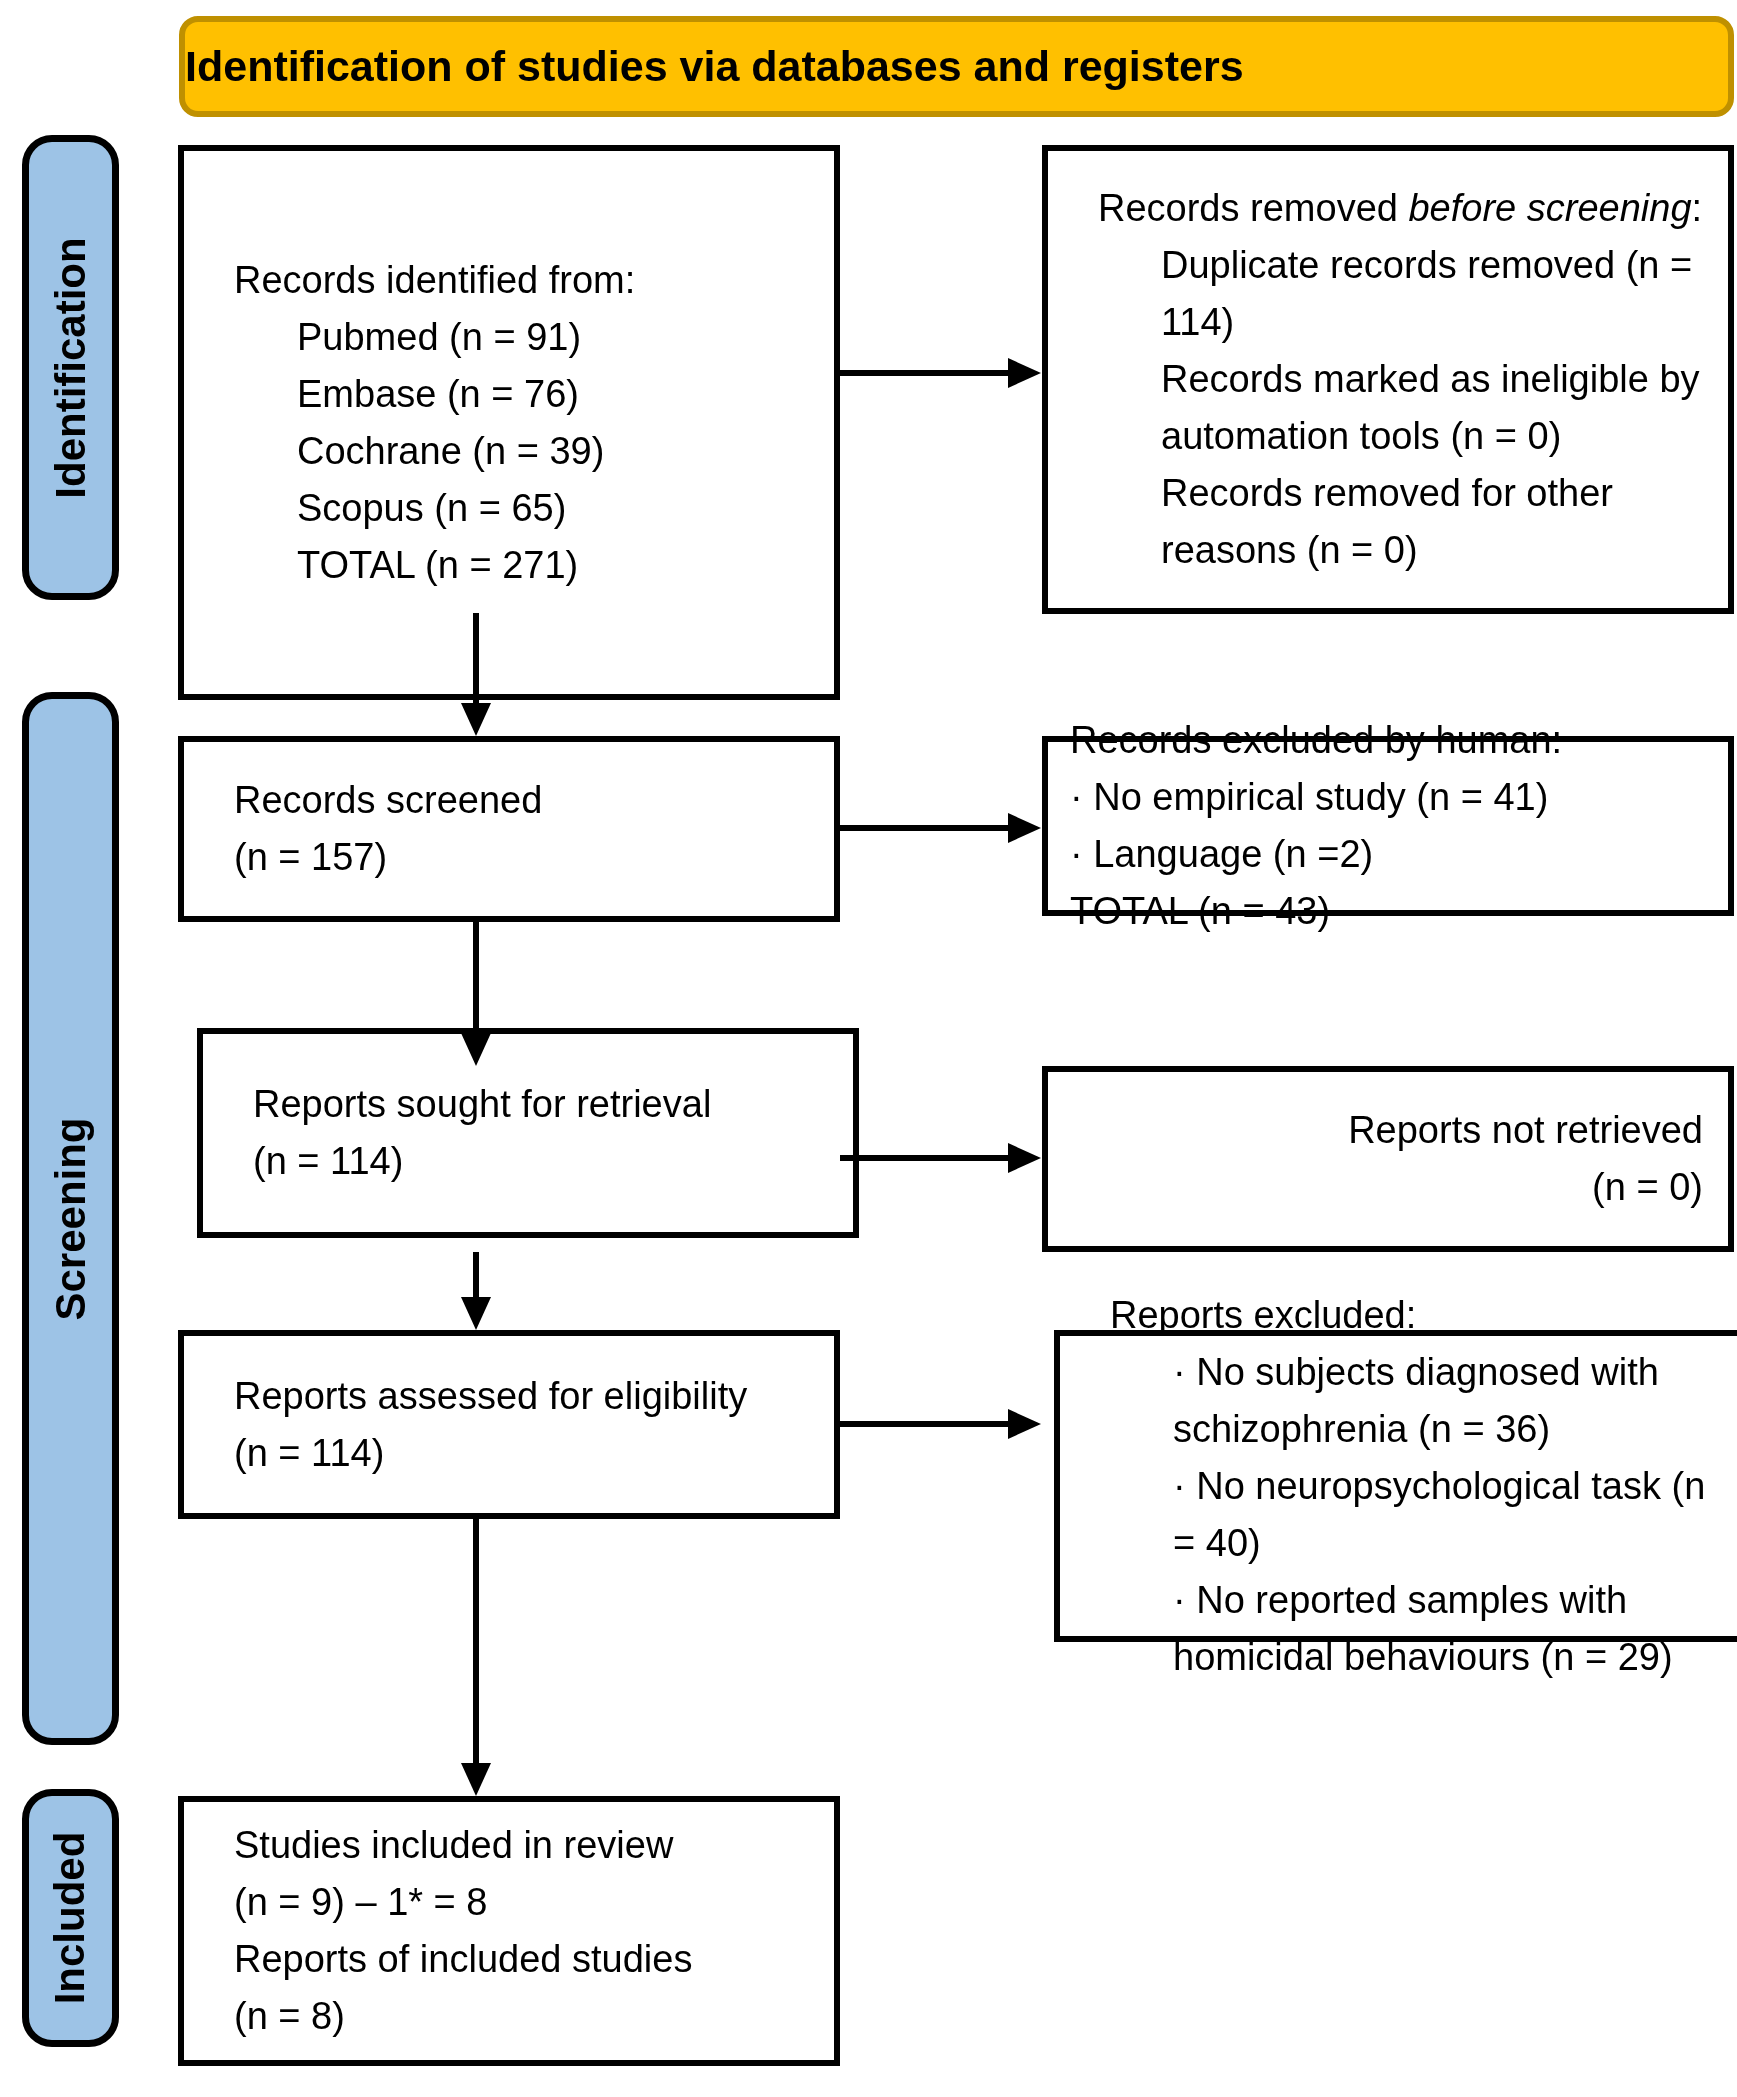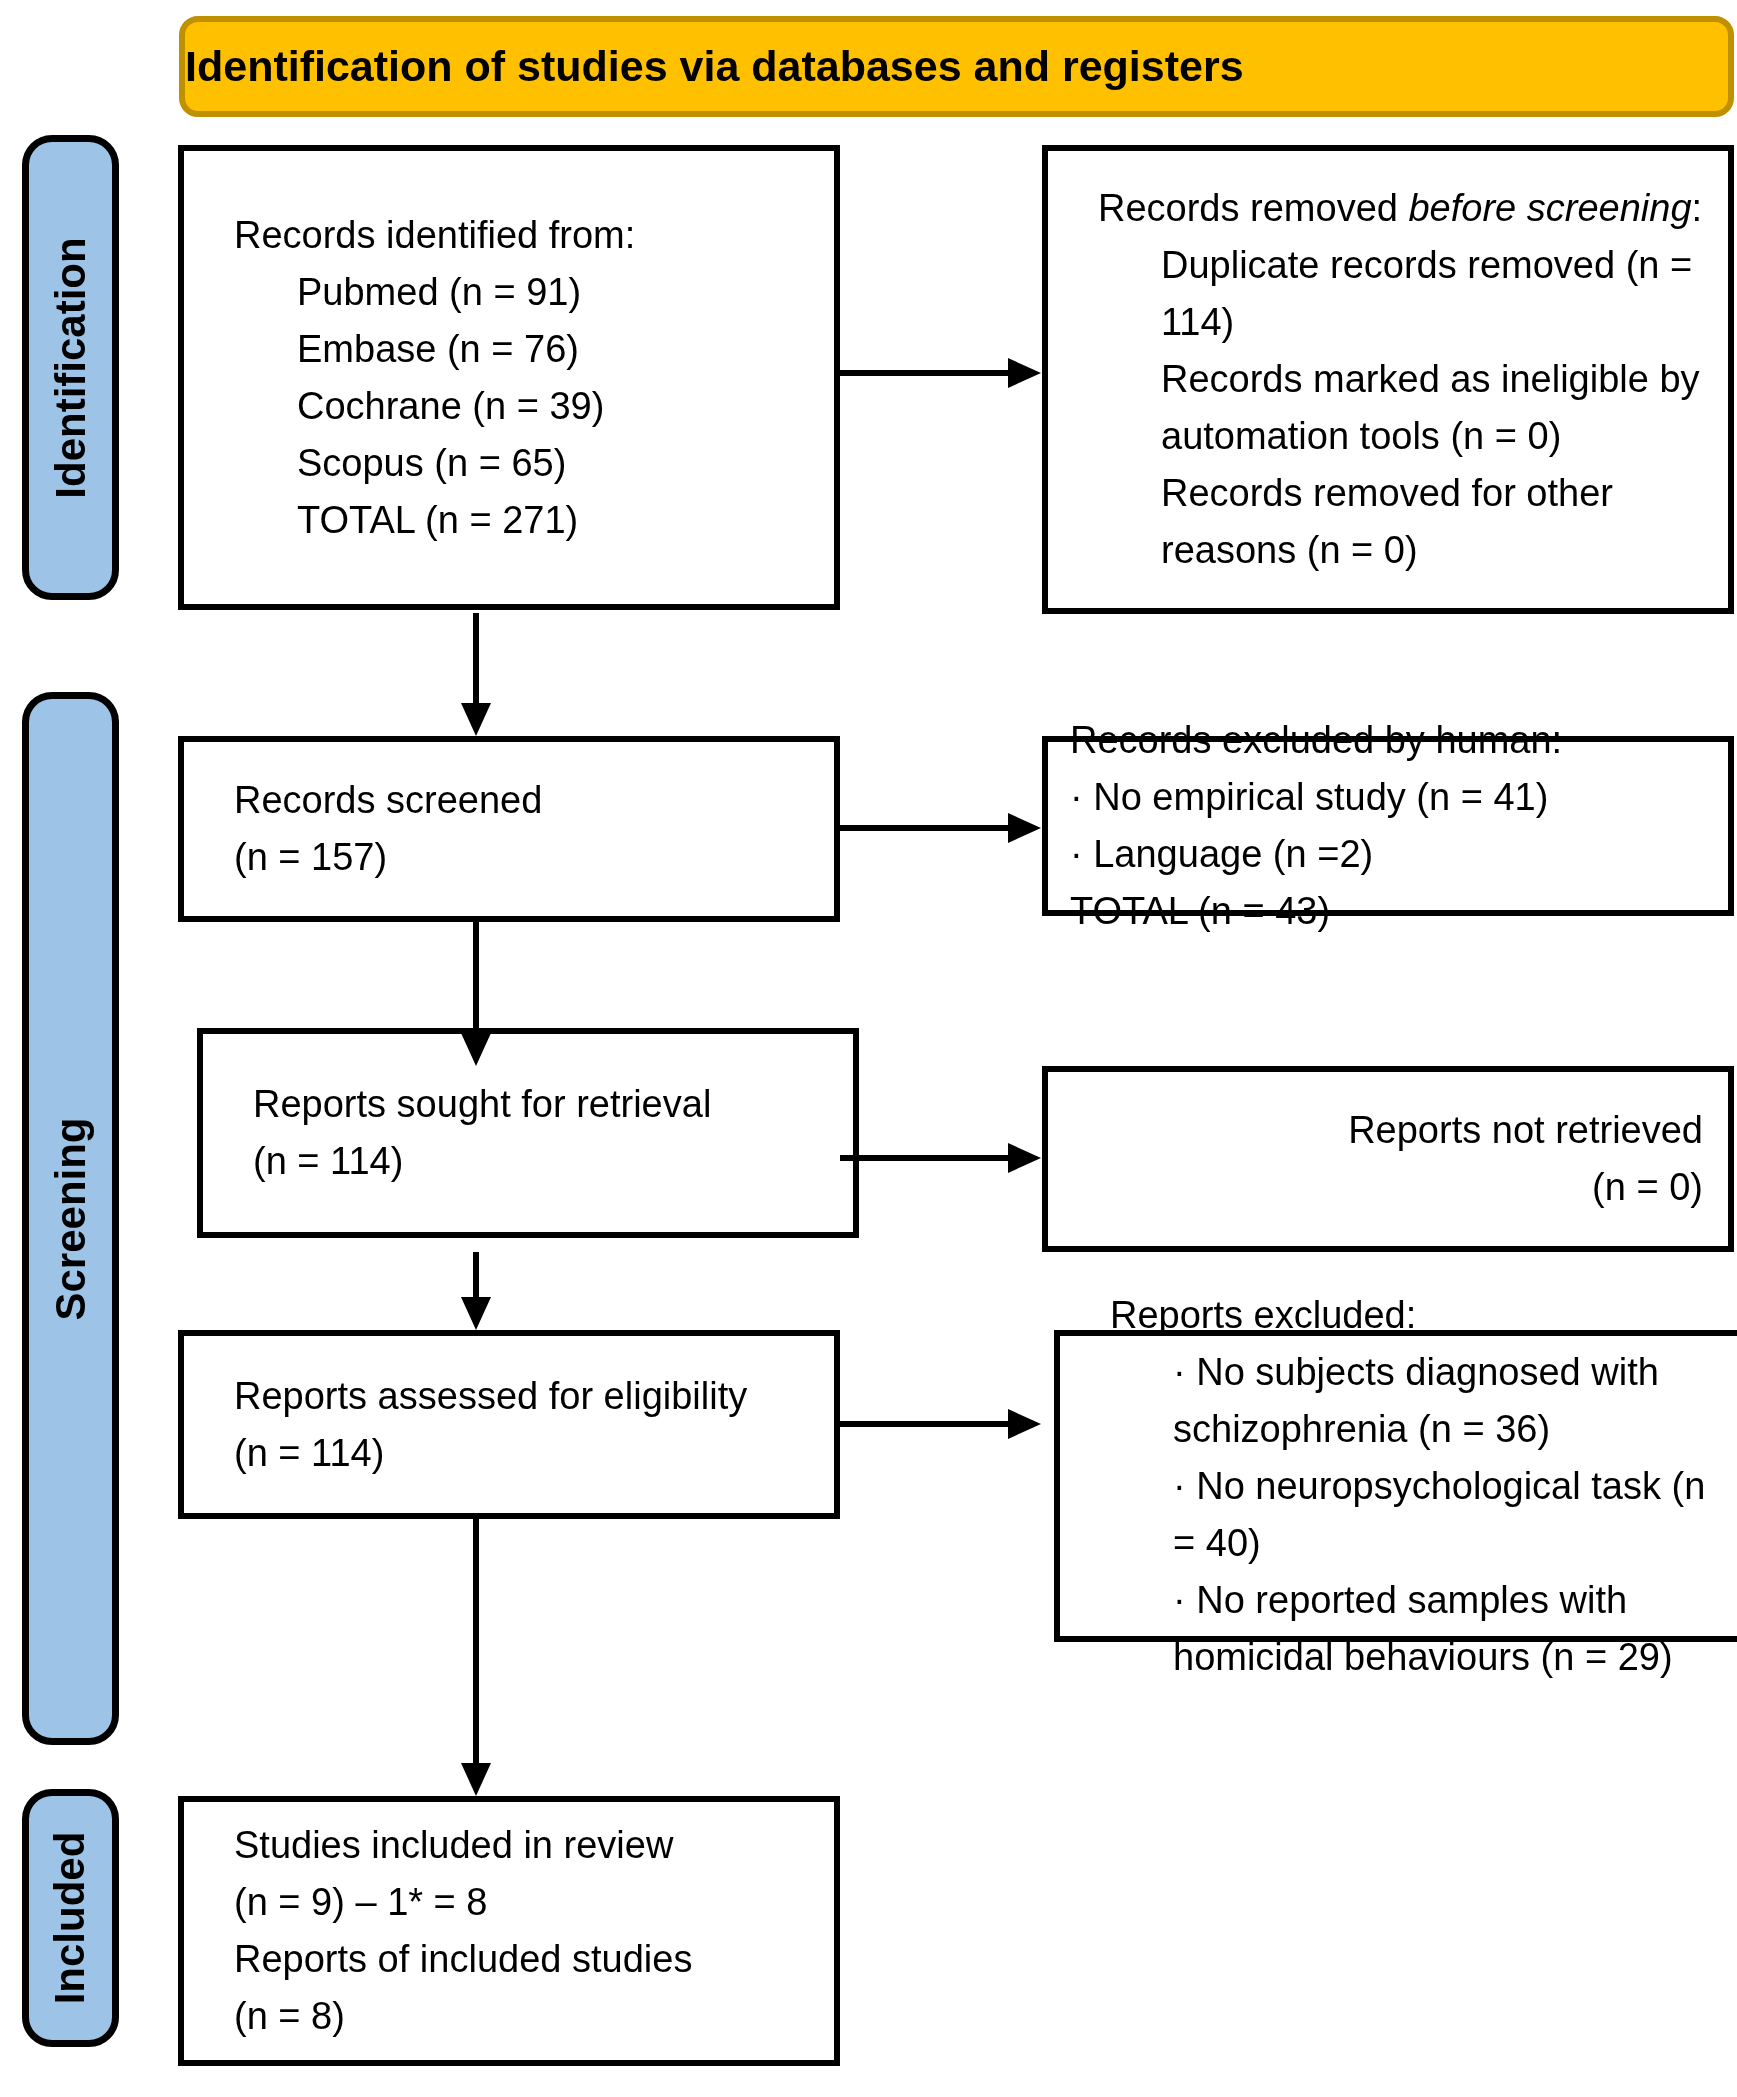--- a/index.html
+++ b/index.html
@@ -34,21 +34,21 @@
   
   .fbox{
     position:absolute;box-sizing:border-box;
     background:#fff;border:6.3px solid #000;
     display:flex;flex-direction:column;justify-content:center;
     font-size:38px;line-height:1.5;
     padding:12.6px 25px 12.6px 50px;
   }
   .col1{left:178px;width:662px;}
   .col2{left:1042px;width:692px;}
-  #box-records-identified{top:145px;height:465px;}
+  #box-records-identified{top:145px;height:555px;}
   #box-records-removed{top:145px;height:469px;}
   #box-records-screened{top:736px;height:186px;}
   #box-records-excluded{top:736px;height:180px;padding-left:22px;}
   #box-reports-sought{top:1028px;height:210px;margin-left:19px;}
   #box-reports-not-retrieved{top:1066px;height:186px;align-items:flex-end;}
   #box-reports-assessed{top:1330px;height:189px;}
   #box-reports-excluded{top:1330px;height:312px;margin-left:12px;}
   #box-studies-included{top:1796px;height:270px;}
   .indent{margin-left:63px;}
   

